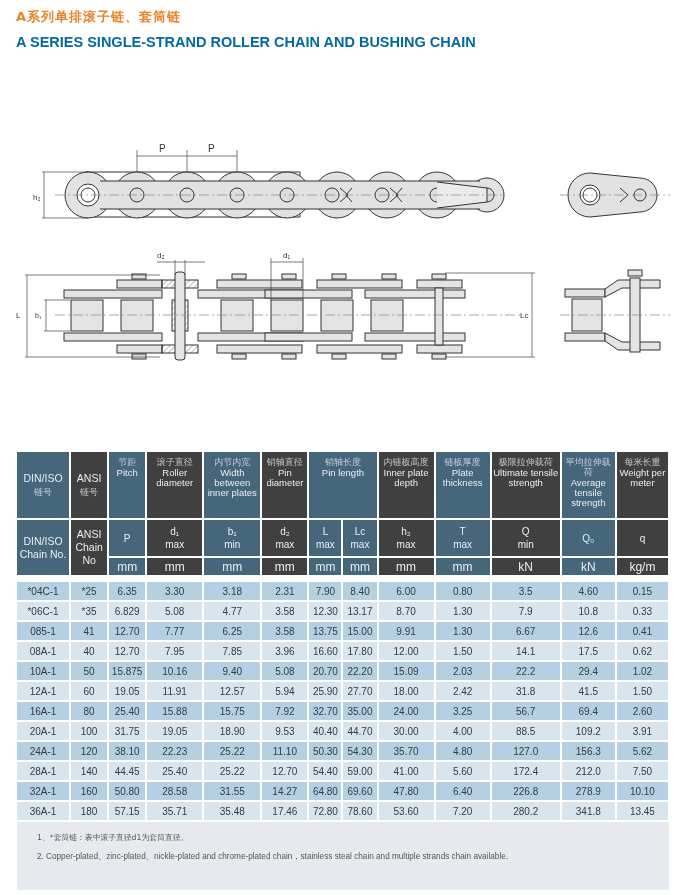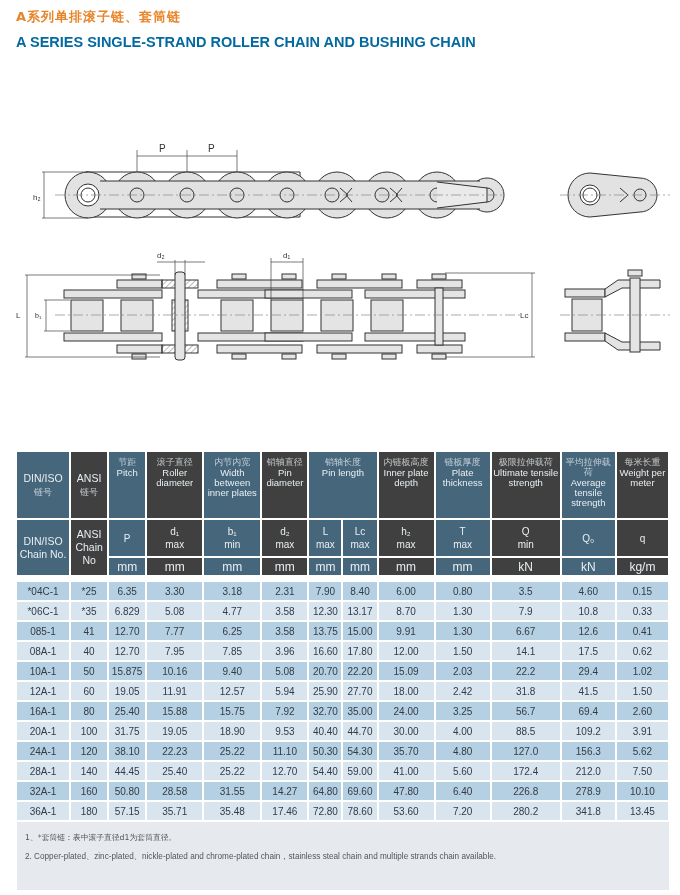--- a/index.html
+++ b/index.html
@@ -28,21 +28,21 @@
   th.top { height: 66px; vertical-align: top; padding-top: 5px; }
   th.sym { height: 36px; font-size: 10px; line-height: 13px; }
   th.unit { height: 17px; font-size: 12px; }
   th.first { font-size: 10.5px; line-height: 13px; text-align: center; }
   td { font-size: 10px; color: #333b44; height: 18px; }
   tr.odd td { background: #b5d0e2; }
   tr.even td { background: #d8e5ef; }
   tr.spacer td { height: 3px; background: transparent; }
   .notes {
     position: absolute; left: 17px; top: 822px; width: 652px; height: 68px;
-    background: #e6eaef; padding: 10px 4px 0 8px;
+    background: #e6eaef; padding: 10px 4px 0 20px;
     color: #555; font-size: 8.2px; line-height: 11px;
   }
   .notes .cn { font-family: "DejaVu Sans", sans-serif; font-size: 7.8px; }
   .notes .gap { height: 8px; }
 </style>
 </head>
 <body>
 
 <div class="title-cn">A系列单排滚子链、套筒链</div>
 <div class="title-en">A SERIES SINGLE-STRAND ROLLER CHAIN AND BUSHING CHAIN</div>

